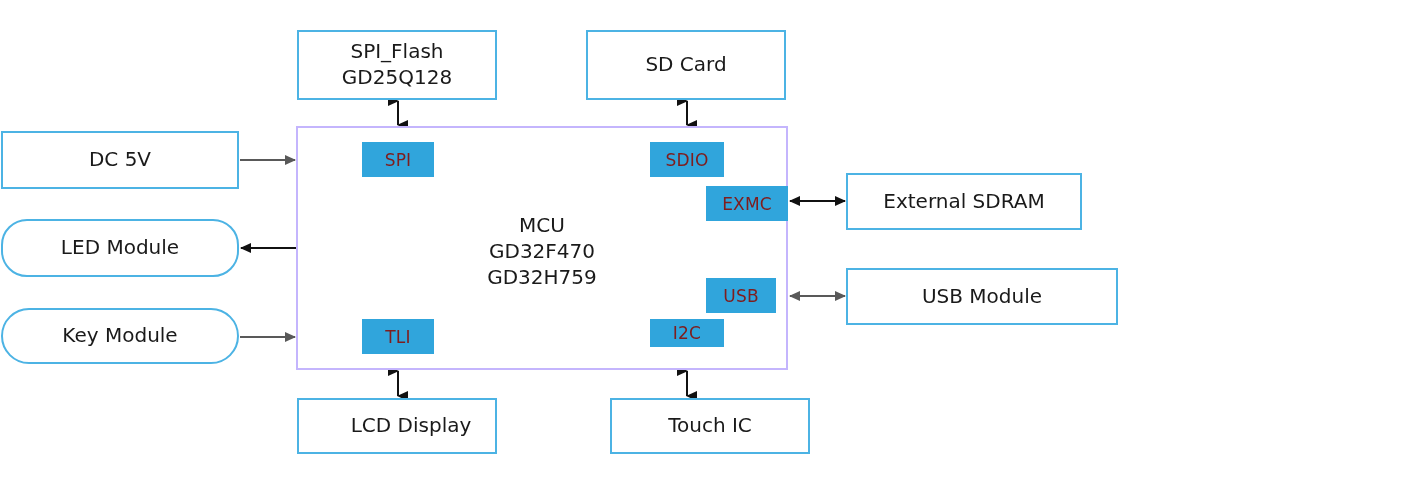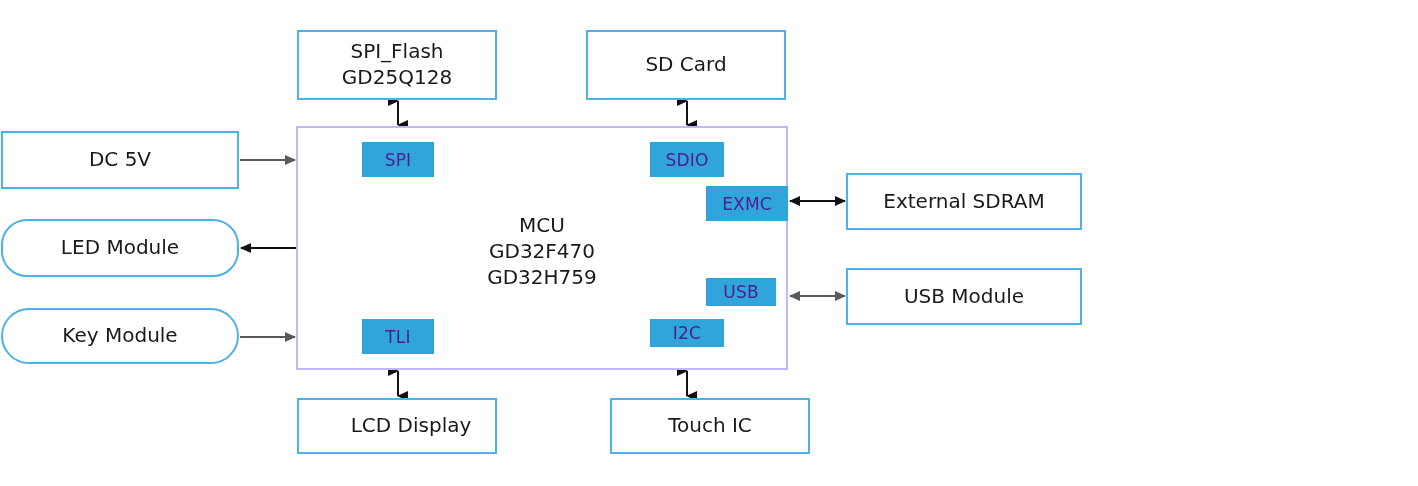--- a/index.html
+++ b/index.html
@@ -52,21 +52,21 @@
     font-size: 20px;
     line-height: 1.30;
     white-space: pre-line;
   }
 
   
   .ptag {
     position: absolute;
     box-sizing: border-box;
     background: #30A5DC;
-    color: #4c1d95;
+    color: #7f1d1d;
     font-size: 17px;
     display: flex;
     align-items: center;
     justify-content: center;
     letter-spacing: 0.2px;
   }
 
   
   .conn {
     position: absolute;
@@ -134,38 +134,38 @@
 GD32F470
 GD32H759</div>
   </div>
 
   <div class="ptag" style="left:362px; top:142px; width:72px; height:35px;">SPI</div>
 
   <div class="ptag" style="left:650px; top:142px; width:74px; height:35px;">SDIO</div>
 
   <div class="ptag" style="left:706px; top:186px; width:82px; height:35px;">EXMC</div>
 
-  <div class="ptag" style="left:706px; top:278px; width:70px; height:28px;">USB</div>
+  <div class="ptag" style="left:706px; top:278px; width:70px; height:35px;">USB</div>
 
   <div class="ptag" style="left:362px; top:319px; width:72px; height:35px;">TLI</div>
 
   <div class="ptag" style="left:650px; top:319px; width:74px; height:28px;">I2C</div>
 
   <div class="obox" style="left:297px; top:30px; width:200px; height:70px;">SPI_Flash
 GD25Q128</div>
 
   <div class="obox" style="left:586px; top:30px; width:200px; height:70px;">SD Card</div>
 
   <div class="obox" style="left:1px; top:131px; width:238px; height:58px;">DC 5V</div>
 
   <div class="obox" style="left:1px; top:219px; width:238px; height:58px;border-radius:26px;">LED Module</div>
 
   <div class="obox" style="left:1px; top:308px; width:238px; height:56px;border-radius:28px;">Key Module</div>
 
   <div class="obox" style="left:846px; top:173px; width:236px; height:57px;">External SDRAM</div>
 
-  <div class="obox" style="left:846px; top:268px; width:236px; height:57px;">USB Module</div>
+  <div class="obox" style="left:846px; top:268px; width:272px; height:57px;">USB Module</div>
 
   <div class="obox" style="left:297px; top:398px; width:200px; height:56px;padding-left:28px;">LCD Display</div>
 
   <div class="obox" style="left:586px; top:398px; width:200px; height:56px;margin-left:24px;">Touch IC</div>
 
 </div>
 
 </body></html>

